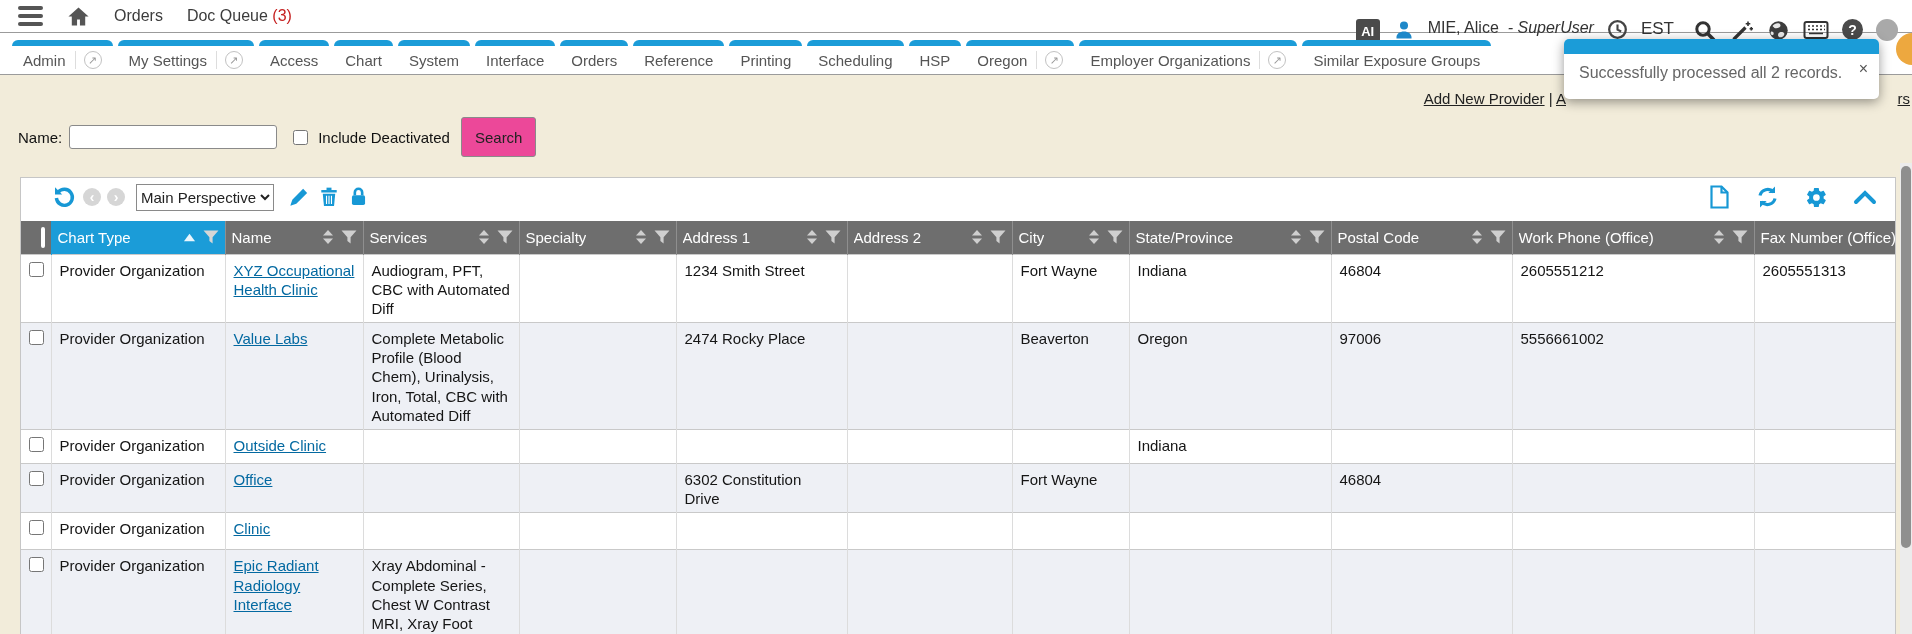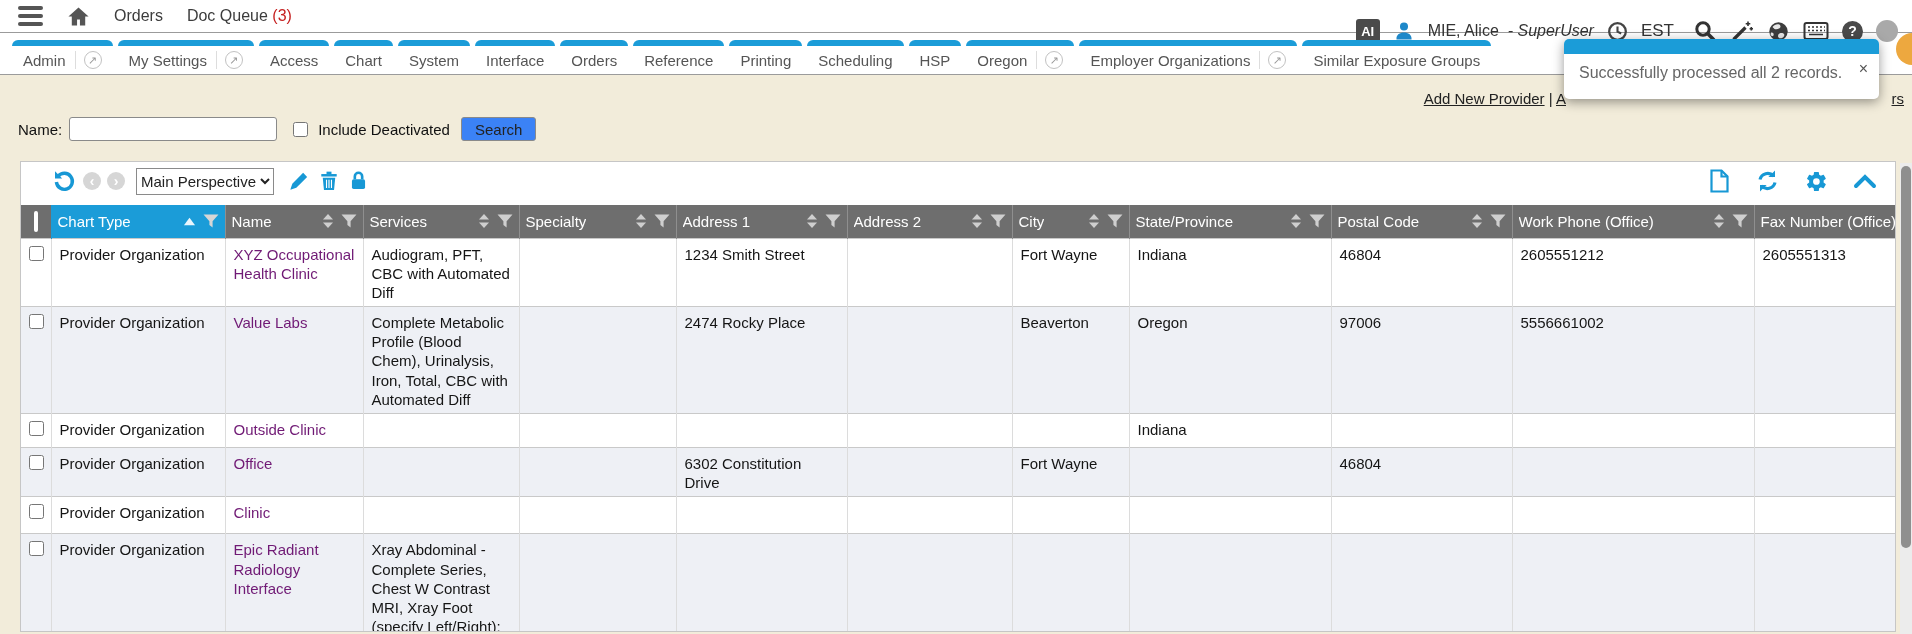--- a/index.html
+++ b/index.html
@@ -9,21 +9,21 @@
     font-family:"Liberation Sans", sans-serif; background:#f2ecda; color:#222;
   }
   
   .topbar { height:33px; background:#fff; border-bottom:1px solid #9b9b9b;
     display:flex; align-items:center; padding:0 14px 0 18px; }
   .topbar-left { display:flex; align-items:center; gap:24px; }
   .hamburger { display:flex; flex-direction:column; gap:4px; cursor:pointer; }
   .hamburger i { display:block; width:25px; height:4px; background:#555; border-radius:2px; }
   .top-menu { font-size:16px; color:#3c3c3c; cursor:pointer; }
   .count-red { color:#c62222; }
-  .topbar-right { margin-left:auto; display:flex; align-items:center; gap:13px;margin-top:30px; }
+  .topbar-right { margin-left:auto; display:flex; align-items:flex-start; gap:13px;margin-top:30px; }
   .ai-badge { width:24px; height:24px; background:#4a4a4a; color:#fff; font-weight:bold;
     font-size:13px; display:flex; align-items:center; justify-content:center; border-radius:3px; }
   .user-text { font-size:16px; color:#333; }
   .user-role { font-style:italic; }
   .tz-text { font-size:17px; color:#333; }
   .icon-btn { display:flex; align-items:center; cursor:pointer; }
   .help-circle { width:21px; height:21px; border-radius:50%; background:#4a4a4a; color:#fff;
     font-size:14px; font-weight:bold; display:flex; align-items:center; justify-content:center; }
   .avatar-circle { width:22px; height:22px; border-radius:50%; background:#a9a9a9; }
   
@@ -36,29 +36,29 @@
   .ext-circle { width:18px; height:18px; border:1px solid #c2c2c2; border-radius:50%;
     color:#999; font-size:11px; display:flex; align-items:center; justify-content:center; }
   .tab.active { background:#1b9cd8; color:#fff; font-weight:bold; }
   
   .corner-badge { position:absolute; right:-16px; top:33px; width:32px; height:32px;
     border-radius:50%; background:#eda83f; z-index:5; }
   
   .content { padding-top:8px; }
   .links-row { position:relative; height:30px; font-size:15px; }
   .links-main { position:absolute; right:346px; top:7px; color:#222; }
-  .links-end  { position:absolute; right:8px;  top:7px; color:#222; }
+  .links-end  { position:absolute; right:2px;  top:7px; color:#222; }
   .plink { text-decoration:underline; cursor:pointer; color:#222; }
   .search-row { display:flex; align-items:center; padding:4px 16px 14px 18px; font-size:15px; color:#111; }
   .name-input { width:208px; height:24px; border:1px solid #8a8a8a; border-radius:3px;
     margin-left:7px; background:#fff; font-size:14px; padding:0 5px; }
   .inc-check { margin-left:16px; width:15px; height:15px; }
   .inc-label { margin-left:7px; }
-  .search-btn { margin-left:11px; height:24px; padding:0 13px; font-size:15px; color:#222;
-    background:#3b82f6; border:1px solid #8a8a8a; border-radius:3px; cursor:pointer;
+  .search-btn { margin-left:11px; height:40px; padding:0 13px; font-size:15px; color:#222;
+    background:#ec4899; border:1px solid #8a8a8a; border-radius:3px; cursor:pointer;
     font-family:"Liberation Sans", sans-serif; }
   
   .panel { margin:6px 16px 0 20px; background:#fff; border:1px solid #c6c6c6;
     height:471px; overflow:hidden; position:relative; }
   .panel-toolbar { display:flex; align-items:center; height:38px; padding:0 10px 0 9px; }
   .grid-title { font-size:15px; color:#222; white-space:nowrap; }
   .grid-title b { color:#333; }
   .clear-filter { text-decoration:underline; cursor:pointer; color:#333; }
   .tool-gap { width:18px; }
   .tbtn { display:flex; align-items:center; margin:0 4px; cursor:pointer; }
@@ -74,35 +74,35 @@
   table.grid col.c-name   { width:138px; }
   table.grid col.c-serv   { width:156px; }
   table.grid col.c-spec   { width:157px; }
   table.grid col.c-a1     { width:171px; }
   table.grid col.c-a2     { width:165px; }
   table.grid col.c-city   { width:117px; }
   table.grid col.c-state  { width:202px; }
   table.grid col.c-postal { width:181px; }
   table.grid col.c-phone  { width:242px; }
   table.grid col.c-fax    { width:259px; }
-  thead th { background:#6e6e6e; color:#fff; font-weight:normal; text-align:center;
+  thead th { background:#6e6e6e; color:#fff; font-weight:normal; text-align:right;
     height:33px; padding:0 6px; border-left:1px solid #8f8f8f; overflow:hidden; cursor:pointer; }
   thead th:first-child { border-left:none; }
   thead th.sorted { background:#1b9cd8; border-left-color:#1b9cd8; }
   .th-inner { display:flex; align-items:center; white-space:nowrap; }
   .th-label { flex:0 1 auto; overflow:hidden; }
   .th-icons { margin-left:auto; display:flex; align-items:center; gap:7px; padding-left:8px; }
   .hdr-check { width:15px; height:15px; border:2px solid #fff; border-radius:2px;
     background:transparent; margin:0 auto; cursor:pointer; }
   tbody td { border-top:1px solid #c9c9c9; border-left:1px solid #dcdcdc;
     padding:6px 8px 4px; vertical-align:top; line-height:1.28; color:#151515; overflow:hidden; }
   tbody td:first-child { border-left:none; text-align:center; padding-left:2px; padding-right:2px; }
   tbody tr.alt td { background:#eef0f5; }
   .row-check { width:15px; height:15px; margin-top:1px; }
-  .name-link { color:#701a75; cursor:pointer; }
+  .name-link { color:#0369a1; text-decoration:underline; cursor:pointer; }
   
   .toast { position:absolute; left:1564px; top:39px; width:315px; background:#fff;
     border-radius:5px; box-shadow:0 3px 12px rgba(0,0,0,0.4); z-index:60; }
   .toast-bar { height:15px; background:#1b9cd8; border-radius:5px 5px 0 0; }
   .toast-body { position:relative; padding:9px 34px 15px 15px; font-size:16px; color:#666; line-height:1.3; }
   .toast-close { position:absolute; top:7px; right:11px; color:#555; font-size:16px; cursor:pointer; line-height:1; }
   
   .scrollbar { position:absolute; right:0; top:163px; bottom:0; width:12px; background:#ececec; z-index:45; }
   .scroll-thumb { position:absolute; top:3px; left:1px; width:10px; height:382px; background:#8f8f8f; border-radius:5px; }
   svg { display:block; }

